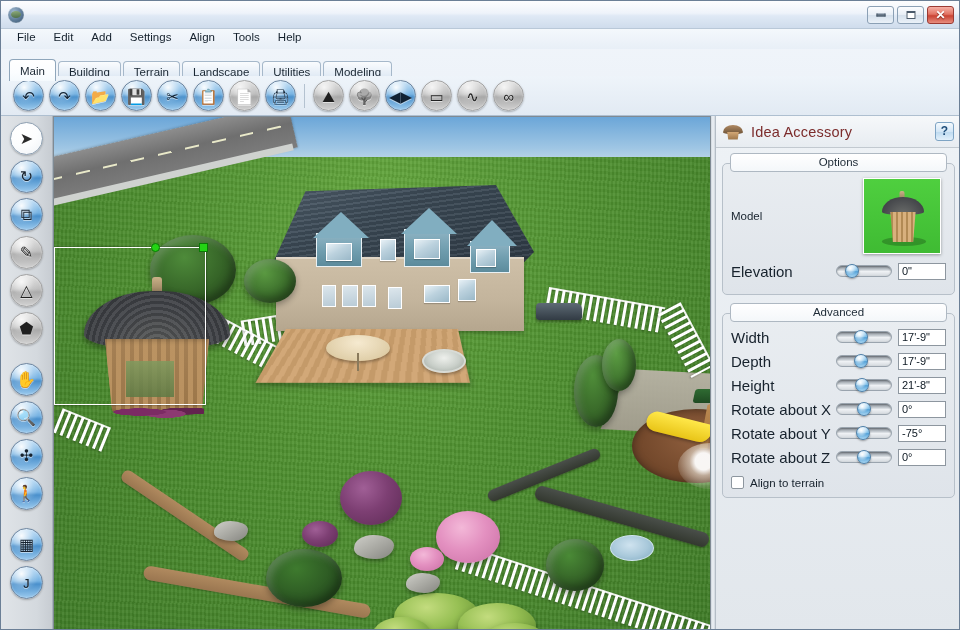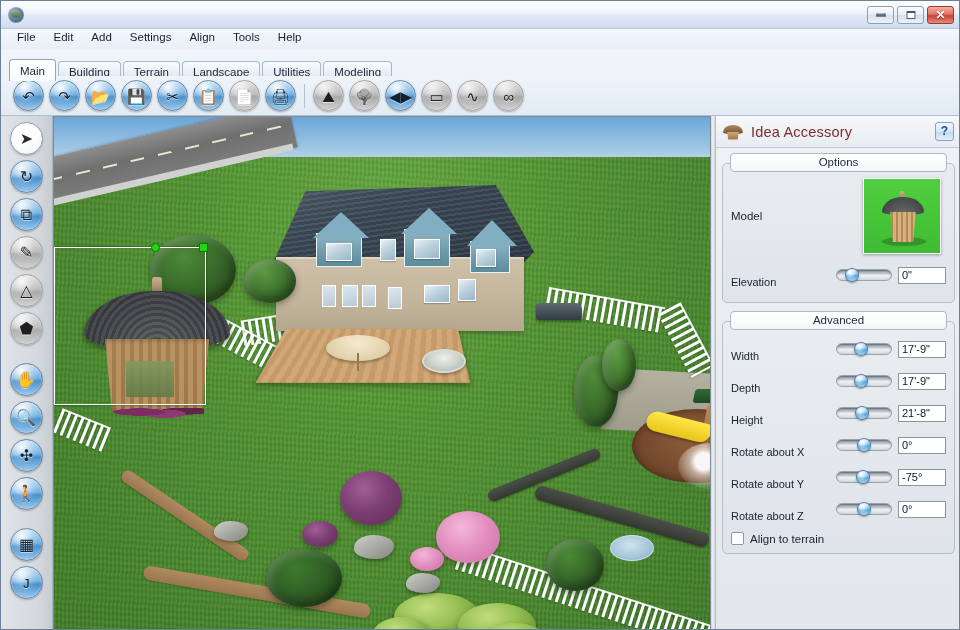--- a/index.html
+++ b/index.html
@@ -443,21 +443,21 @@
     background:linear-gradient(180deg,#e9edf1,#dfe4ea);
     padding:16px 8px 8px 8px;
   }
   .group-title {
     position:absolute; left:7px; top:-11px; width:calc(100% - 14px); height:19px;
     border:1px solid #aeb8c2; border-radius:4px;
     background:linear-gradient(180deg,#ffffff,#f4f7fa);
     font-size:11.5px; color:#1d2a36; text-align:center; line-height:17px;
   }
   .row { display:flex; align-items:center; margin-bottom:6px; min-height:18px; }
-  .row .lbl { width:105px; flex:none; font-size:11px; color:#17222d;margin-top:14px; }
+  .row .lbl { width:105px; flex:none; font-size:15px; color:#17222d; }
   .slider {
     position:relative; flex:1; height:12px; margin-right:6px;
     border-radius:6px; border:1px solid #9aa4ae;
     background:linear-gradient(180deg,#8d959d 0%,#c3c9cf 35%,#eef1f4 55%,#d4d9de 100%);
     box-shadow: inset 0 1px 2px rgba(0,0,0,.3);
   }
   .thumb {
     position:absolute; top:50%; transform:translate(-50%,-50%);
     width:14px; height:14px; border-radius:50%;
     border:1px solid #4d7fa8;

